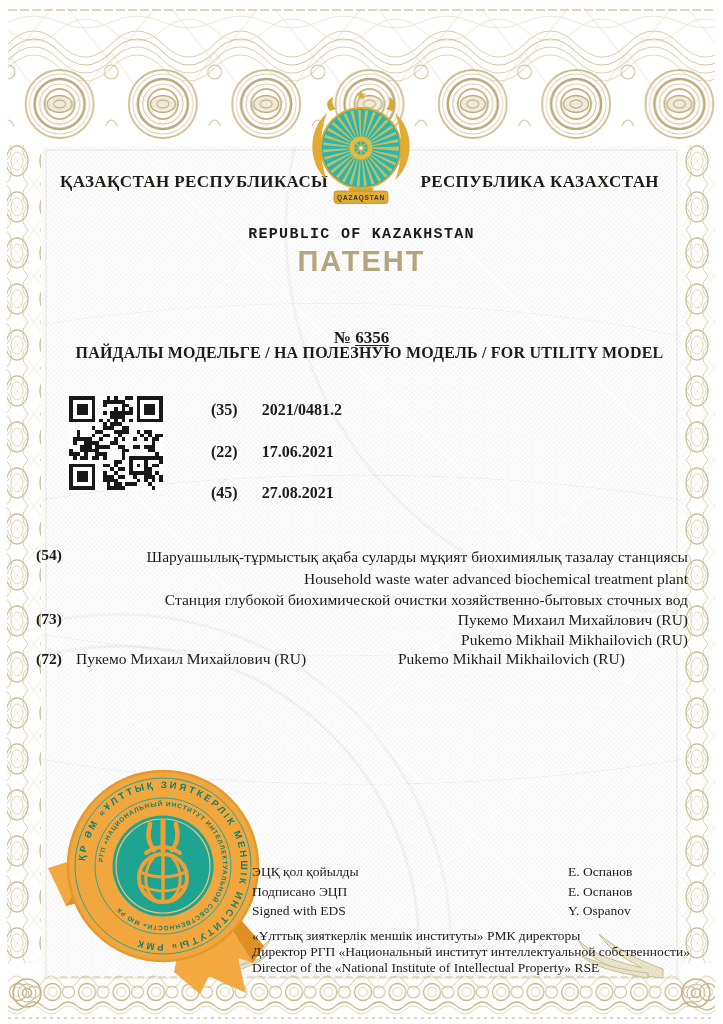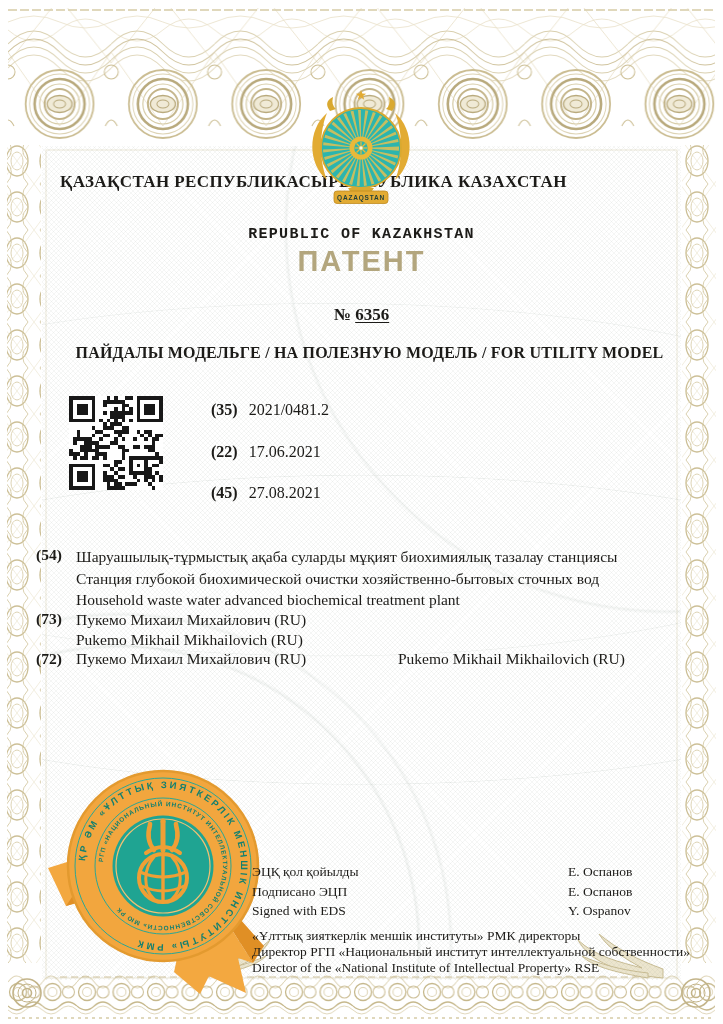--- a/index.html
+++ b/index.html
@@ -9,38 +9,38 @@
   
   .watermark{position:absolute;left:42px;top:146px;width:639px;height:834px;
     background-image:
       radial-gradient(circle 430px at 12% 96%, transparent 298px, rgba(150,165,155,.14) 300px, transparent 303px, transparent 330px, rgba(150,165,155,.12) 332px, transparent 335px),
       radial-gradient(ellipse 760px 200px at 50% 58%, transparent 585px, rgba(150,165,155,.16) 587px, transparent 590px),
       radial-gradient(ellipse 820px 240px at 45% 40%, transparent 600px, rgba(150,165,155,.13) 602px, transparent 605px),
       radial-gradient(circle 500px at 98% 10%, transparent 380px, rgba(150,165,155,.12) 382px, transparent 385px),
       repeating-linear-gradient(45deg, rgba(158,168,158,.10) 0px, rgba(158,168,158,.10) .7px, transparent .7px, transparent 3.4px),
       repeating-linear-gradient(-45deg, rgba(158,168,158,.10) 0px, rgba(158,168,158,.10) .7px, transparent .7px, transparent 3.4px);
   }
-  .country-row{position:absolute;top:172px;left:60px;right:76px;display:flex;justify-content:flex-start;
+  .country-row{position:absolute;top:172px;left:60px;right:64px;display:flex;justify-content:space-between;
     font-weight:bold;font-size:17px;letter-spacing:.4px;}
   .country-en{position:absolute;top:226px;left:0;width:100%;text-align:center;font-weight:bold;
     font-size:15px;letter-spacing:1.3px;font-family:Liberation Mono, monospace;}
   .doc-title{position:absolute;top:249px;left:0;width:100%;text-align:center;
     font-family:"Liberation Sans",sans-serif;font-weight:bold;font-size:29px;line-height:25px;
     color:#b3a67e;letter-spacing:2px;}
-  .number{position:absolute;top:305px;left:0;width:100%;text-align:center;font-weight:bold;font-size:17px;}
+  .number{position:absolute;top:328px;left:0;width:100%;text-align:center;font-weight:bold;font-size:17px;}
   .num-u{text-decoration:underline;text-underline-offset:2px;}
   .subtitle{position:absolute;top:344px;left:8px;width:100%;text-align:center;font-weight:bold;
     font-size:16px;letter-spacing:.2px;}
   .qr{position:absolute;left:69px;top:396px;width:94px;height:94px;background:#fff;}
   .frow{position:absolute;left:211px;font-size:16px;white-space:nowrap;}
   .fcode{font-weight:bold;display:inline-block;}
-  .fval{margin-left:11px;}
+  .fval{margin-left:24px;font-weight:bold;}
   .fblock{position:absolute;left:0;width:723px;}
   .fblock .code{position:absolute;left:36px;top:0;font-weight:bold;font-size:15.5px;}
-  .fblock .ftext{position:absolute;left:76px;top:0;width:612px;font-size:15.5px;}
+  .fblock .ftext{position:absolute;left:76px;top:0;width:612px;font-size:15.5px;text-align:right;}
   .lh54 div{line-height:21.5px;}
   .lh73 div{line-height:20px;}
   .f72-ru{position:absolute;left:76px;top:0;font-size:15.5px;}
   .f72-en{position:absolute;left:398px;top:0;font-size:15.5px;}
   .sig-labels{position:absolute;left:252px;top:862px;font-size:13.5px;line-height:19.5px;z-index:3;}
   .sig-names{position:absolute;left:568px;top:862px;font-size:13.5px;line-height:19.5px;z-index:3;}
   .director{position:absolute;left:252px;top:928px;width:440px;font-size:13.5px;line-height:16px;z-index:3;}
   .emblem-svg{position:absolute;left:296px;top:86px;z-index:2;}
   .seal-svg{position:absolute;left:28px;top:758px;z-index:2;}
   .qr svg{display:block;}
@@ -474,22 +474,22 @@
     <span class="fcode">(22)</span><span class="fval">17.06.2021</span>
   </div>
   <div class="frow" style="top:484px">
     <span class="fcode">(45)</span><span class="fval">27.08.2021</span>
   </div>
 
   <div class="fblock" style="top:546px">
     <span class="code">(54)</span>
     <div class="ftext lh54">
       <div>Шаруашылық-тұрмыстық ақаба суларды мұқият биохимиялық тазалау станциясы</div>
+      <div>Household waste water advanced biochemical treatment plant</div>
       <div>Станция глубокой биохимической очистки хозяйственно-бытовых сточных вод</div>
-      <div>Household waste water advanced biochemical treatment plant</div>
     </div>
   </div>
 
   <div class="fblock" style="top:610px">
     <span class="code">(73)</span>
     <div class="ftext lh73">
       <div>Пукемо Михаил Михайлович (RU)</div>
       <div>Pukemo Mikhail Mikhailovich (RU)</div>
     </div>
   </div>

